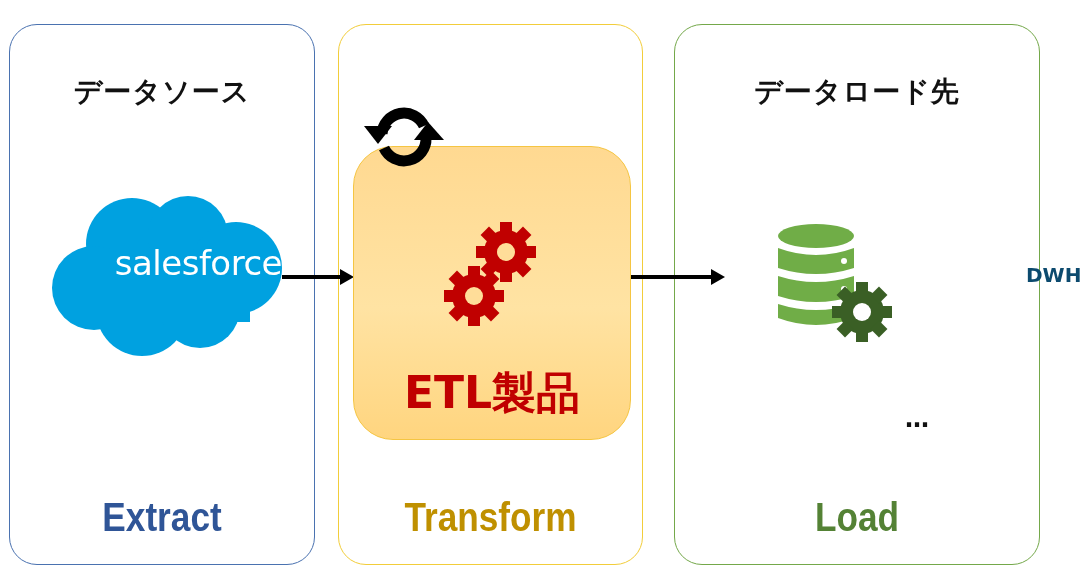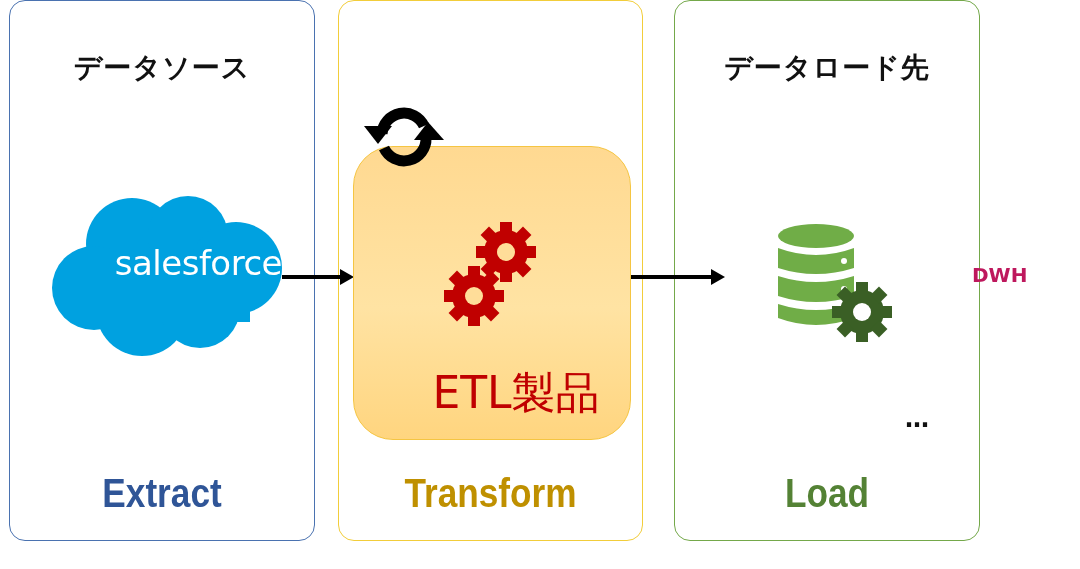--- a/index.html
+++ b/index.html
@@ -2,27 +2,27 @@
 <html><head>
 <meta charset="utf-8">
 <style>
   html, body { margin: 0; padding: 0; }
   body {
     width: 1080px; height: 569px; position: relative; overflow: hidden;
     background: #ffffff;
     font-family: "DejaVu Sans", "Liberation Sans", sans-serif;
   }
   .panel {
-    position: absolute; top: 0; height: 541px;
-    border: 1px solid; border-radius: 16px; box-sizing: border-box;
+    position: absolute; top: 24px; height: 541px;
+    border: 1px solid; border-radius: 28px; box-sizing: border-box;
     background: #fff;
   }
   #panel-extract { left: 9px; width: 306px; border-color: #4a72b0; }
   #panel-transform { left: 338px; width: 305px; border-color: #f2cd3a; }
-  #panel-load { left: 674px; width: 306px; border-color: #74a84a; }
+  #panel-load { left: 674px; width: 366px; border-color: #74a84a; }
 
   .panel-title {
     position: absolute; top: 48px; left: 0; right: 0; text-align: center;
     font-size: 28px; font-weight: bold; color: #111; letter-spacing: 1px;
   }
   .phase-label {
     position: absolute; top: 470px; left: 0; right: 0; text-align: center;
     font-family: "Liberation Sans", "DejaVu Sans", sans-serif;
     font-size: 40px; font-weight: bold; transform: scaleX(0.88);
   }
@@ -30,38 +30,38 @@
   #phase-transform { color: #bf9000; }
   #phase-load { color: #548235; }
 
   .etl-box {
     position: absolute; left: 353px; top: 146px; width: 278px; height: 294px;
     border: 1px solid #f5c542; border-radius: 40px; box-sizing: border-box;
     background: linear-gradient(180deg, #ffd991 0%, #ffe3a3 55%, #ffd57f 100%);
   }
   .etl-label {
     position: absolute; left: 353px; top: 364px; width: 278px; text-align: center;
-    font-size: 44px; font-weight: normal; color: #c00000; margin-left: 24px;
+    font-size: 44px; font-weight: bold; color: #c00000;
   }
 
   .abs { position: absolute; }
   .arrow-line { position: absolute; height: 4px; background: #000; }
   .arrow-head {
     position: absolute; width: 0; height: 0;
     border-top: 8px solid transparent; border-bottom: 8px solid transparent;
     border-left: 14px solid #000;
   }
   .sf-text {
     position: absolute; left: 52px; top: 243px; width: 230px; text-align: right;
     color: #fff; font-size: 34px; font-family: "DejaVu Sans", sans-serif;
     letter-spacing: -0.5px;
   }
   .side-label {
-    position: absolute; left: 972px; top: 263px;
-    font-size: 20px; font-weight: bold; color: #be185d;
+    position: absolute; left: 1026px; top: 263px;
+    font-size: 20px; font-weight: bold; color: #0c4a6e;
   }
   .ellipsis {
     position: absolute; left: 905px; top: 405px;
     font-size: 24px; font-weight: bold; color: #111; letter-spacing: 1px;
   }
 </style>
 </head>
 <body>
 
 <div class="panel" id="panel-extract">

